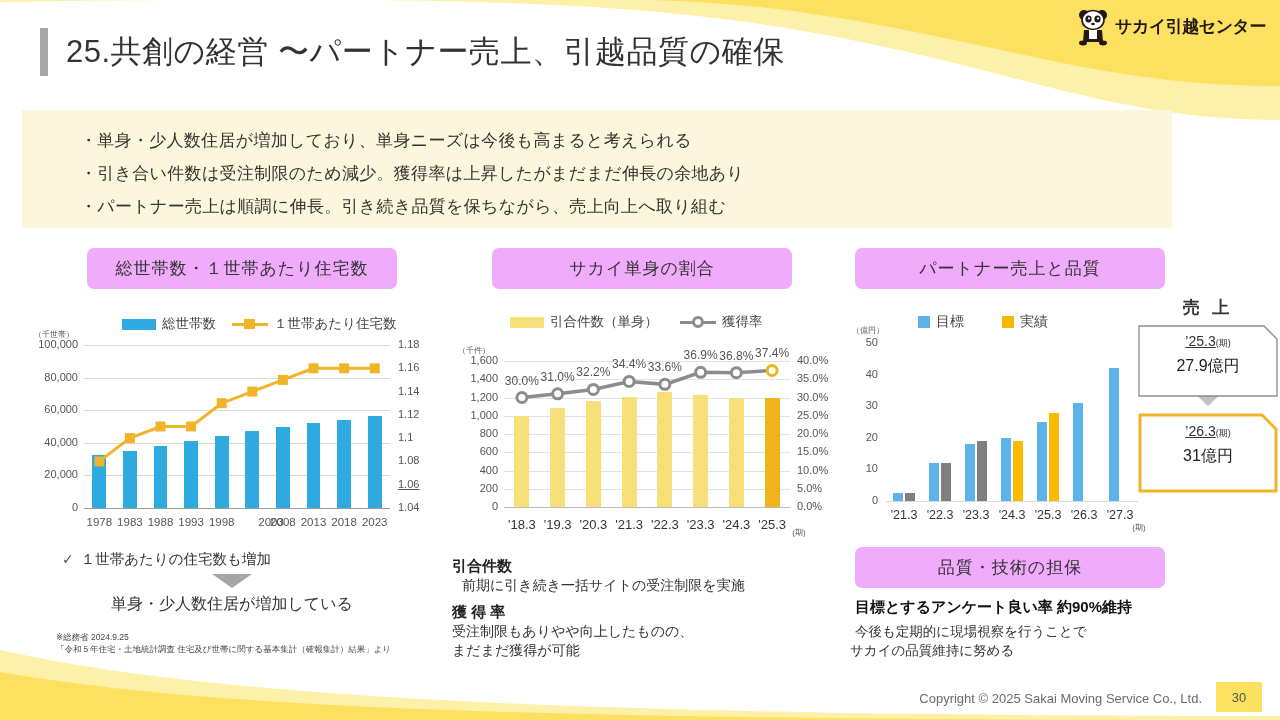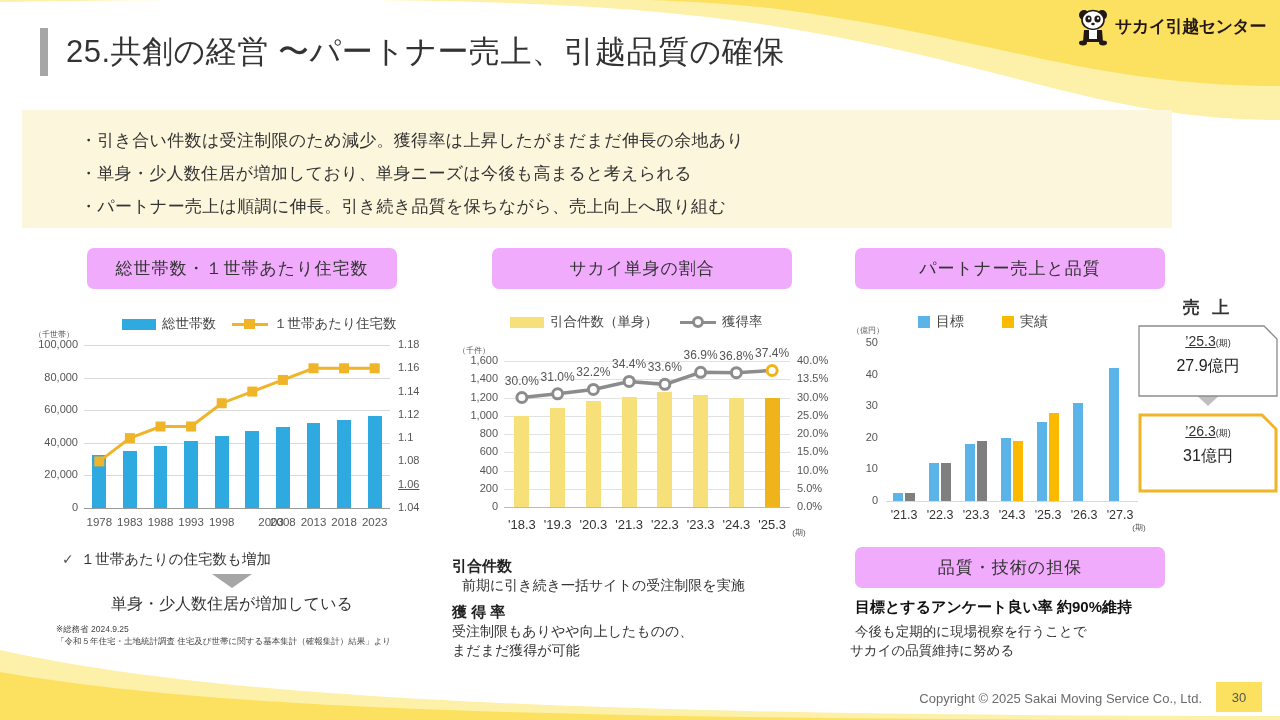--- a/index.html
+++ b/index.html
@@ -109,22 +109,22 @@
         <path d="M7,24 L25,24 L26,36 L6,36 Z" fill="#231815"></path>
         <path d="M12,24 L20,24 L20,33 L12,33 Z" fill="#ffffff"></path>
         <ellipse cx="6" cy="37" rx="4" ry="2.4" fill="#231815"></ellipse>
         <ellipse cx="26" cy="37" rx="4" ry="2.4" fill="#231815"></ellipse>
       </svg>
       <div class="logo-text">サカイ引越センター</div>
     </div>
   </div>
 
   <div class="bullets">
+    <div class="line">・単身・少人数住居が増加しており、単身ニーズは今後も高まると考えられる</div>
     <div class="line">・引き合い件数は受注制限のため減少。獲得率は上昇したがまだまだ伸長の余地あり</div>
-    <div class="line">・単身・少人数住居が増加しており、単身ニーズは今後も高まると考えられる</div>
     <div class="line">・パートナー売上は順調に伸長。引き続き品質を保ちながら、売上向上へ取り組む</div>
   </div>
 
   <div class="col1">
     <div class="pill" style="width:310px;margin-left:65px;">総世帯数・１世帯あたり住宅数</div>
 
     <div class="chart" id="chart1" style="position:relative;width:420px;height:235px;margin-top:14px;">
         <div class="axis-unit" style="left:12px;top:26px;">（千世帯）</div>
         <div class="legend-item" style="left:100px;top:12px;">
           <span class="lg-swatch" style="width:34px;height:11px;background:#2eaae0;"></span>
@@ -197,21 +197,21 @@
     </div>
 
     <div style="text-align:center;margin-top:2px;">
       <svg width="44" height="18" viewBox="0 0 44 18">
           <path d="M2,2 L42,2 L22,16 Z" fill="#a6a6a6"></path>
         </svg>
     </div>
 
     <div class="concl">単身・少人数住居が増加している</div>
 
-    <div style="margin:8px 0 0 34px;">
+    <div style="margin:16px 0 0 34px;">
       <div class="footnote">※総務省 2024.9.25</div>
       <div class="footnote">「令和５年住宅・土地統計調査 住宅及び世帯に関する基本集計（確報集計）結果」より</div>
     </div>
   </div>
 
   <div class="col2">
     <div class="pill" style="width:300px;margin-left:40px;">サカイ単身の割合</div>
 
     <div class="chart" id="chart2" style="position:relative;width:390px;height:250px;margin-top:10px;">
         <div class="axis-unit" style="left:6px;top:46px;">（千件）</div>
@@ -244,21 +244,21 @@
         <div class="gridline" style="left:52px;width:286px;top:80.25px;background:#e2e2e2;"></div>
         <div class="ytick" style="left:0;width:46px;top:55px;">1,600</div>
         <div class="gridline" style="left:52px;width:286px;top:62px;background:#e2e2e2;"></div>
         <div class="ytick r" style="left:345px;width:48px;top:201px;">0.0%</div>
         <div class="ytick r" style="left:345px;width:48px;top:182.75px;">5.0%</div>
         <div class="ytick r" style="left:345px;width:48px;top:164.5px;">10.0%</div>
         <div class="ytick r" style="left:345px;width:48px;top:146.25px;">15.0%</div>
         <div class="ytick r" style="left:345px;width:48px;top:128px;">20.0%</div>
         <div class="ytick r" style="left:345px;width:48px;top:109.75px;">25.0%</div>
         <div class="ytick r" style="left:345px;width:48px;top:91.5px;">30.0%</div>
-        <div class="ytick r" style="left:345px;width:48px;top:73.25px;">13.5%</div>
+        <div class="ytick r" style="left:345px;width:48px;top:73.25px;">35.0%</div>
         <div class="ytick r" style="left:345px;width:48px;top:55px;">40.0%</div>
         <div class="bar" style="left:62.3675px;bottom:42px;width:15.014999999999999px;height:91.25px;background:#f7e07a;"></div>
         <div class="xtick" style="left:48.875px;width:42px;top:218px;font-size:13px;color:#333;">'18.3</div>
         <div class="bar" style="left:98.1175px;bottom:42px;width:15.014999999999999px;height:98.55000000000001px;background:#f7e07a;"></div>
         <div class="xtick" style="left:84.625px;width:42px;top:218px;font-size:13px;color:#333;">'19.3</div>
         <div class="bar" style="left:133.8675px;bottom:42px;width:15.014999999999999px;height:105.85px;background:#f7e07a;"></div>
         <div class="xtick" style="left:120.375px;width:42px;top:218px;font-size:13px;color:#333;">'20.3</div>
         <div class="bar" style="left:169.6175px;bottom:42px;width:15.014999999999999px;height:110.4125px;background:#f7e07a;"></div>
         <div class="xtick" style="left:156.125px;width:42px;top:218px;font-size:13px;color:#333;">'21.3</div>
         <div class="bar" style="left:205.3675px;bottom:42px;width:15.014999999999999px;height:114.975px;background:#f7e07a;"></div>

